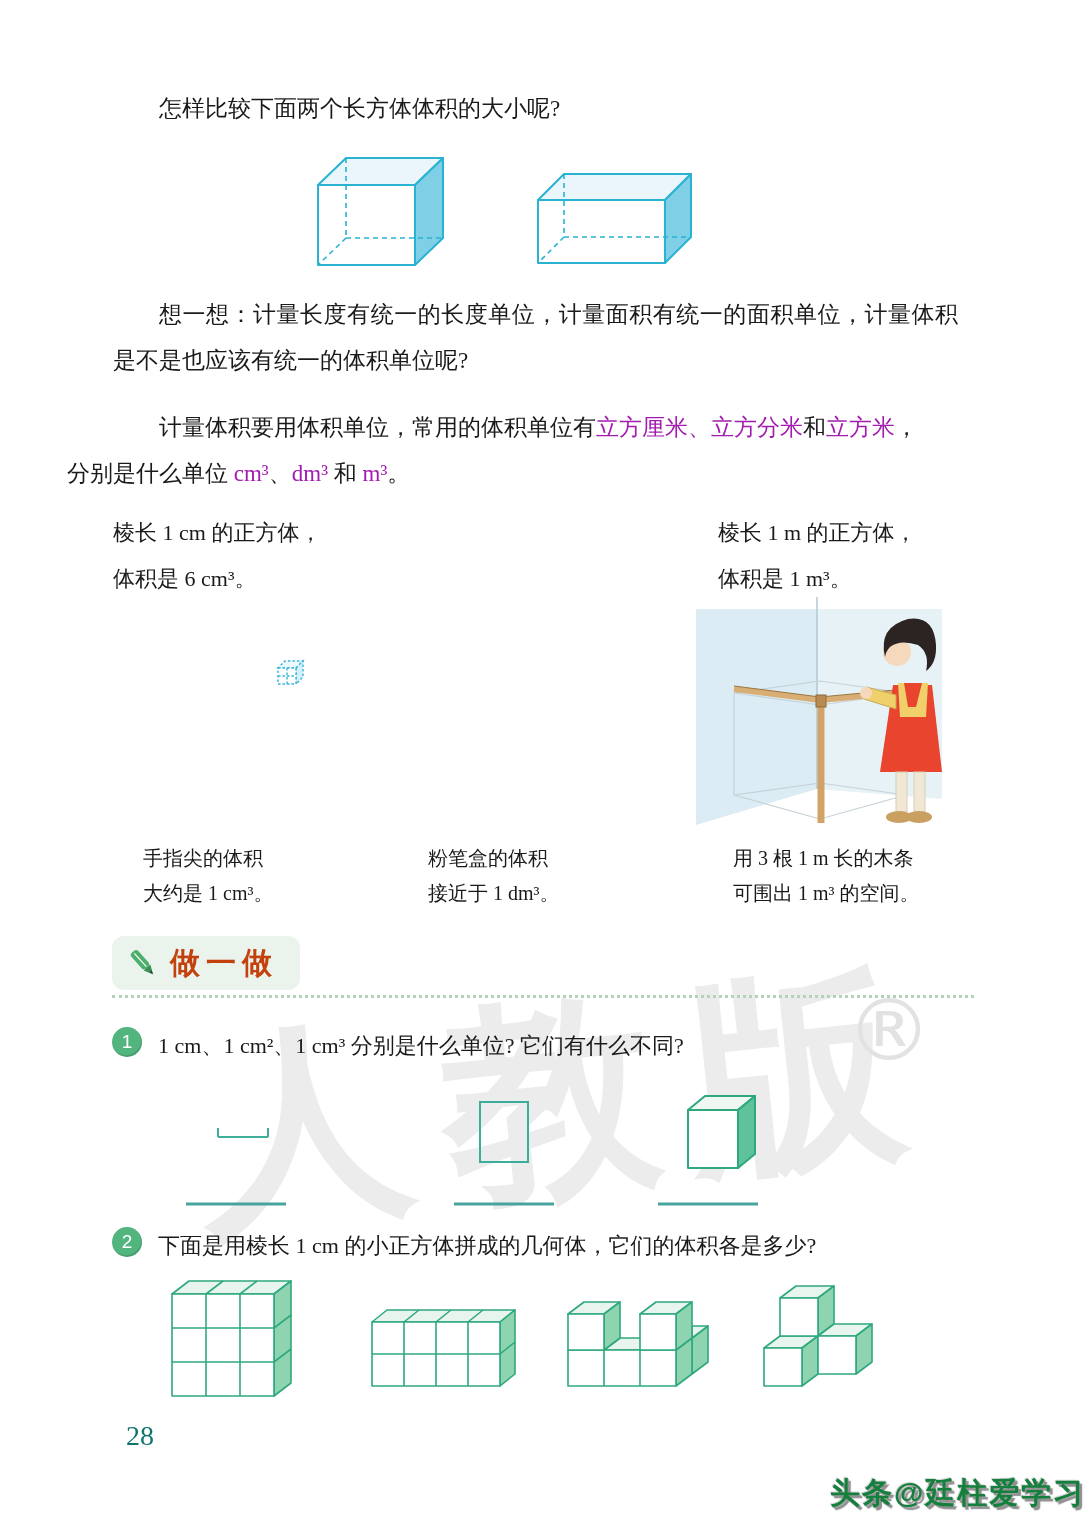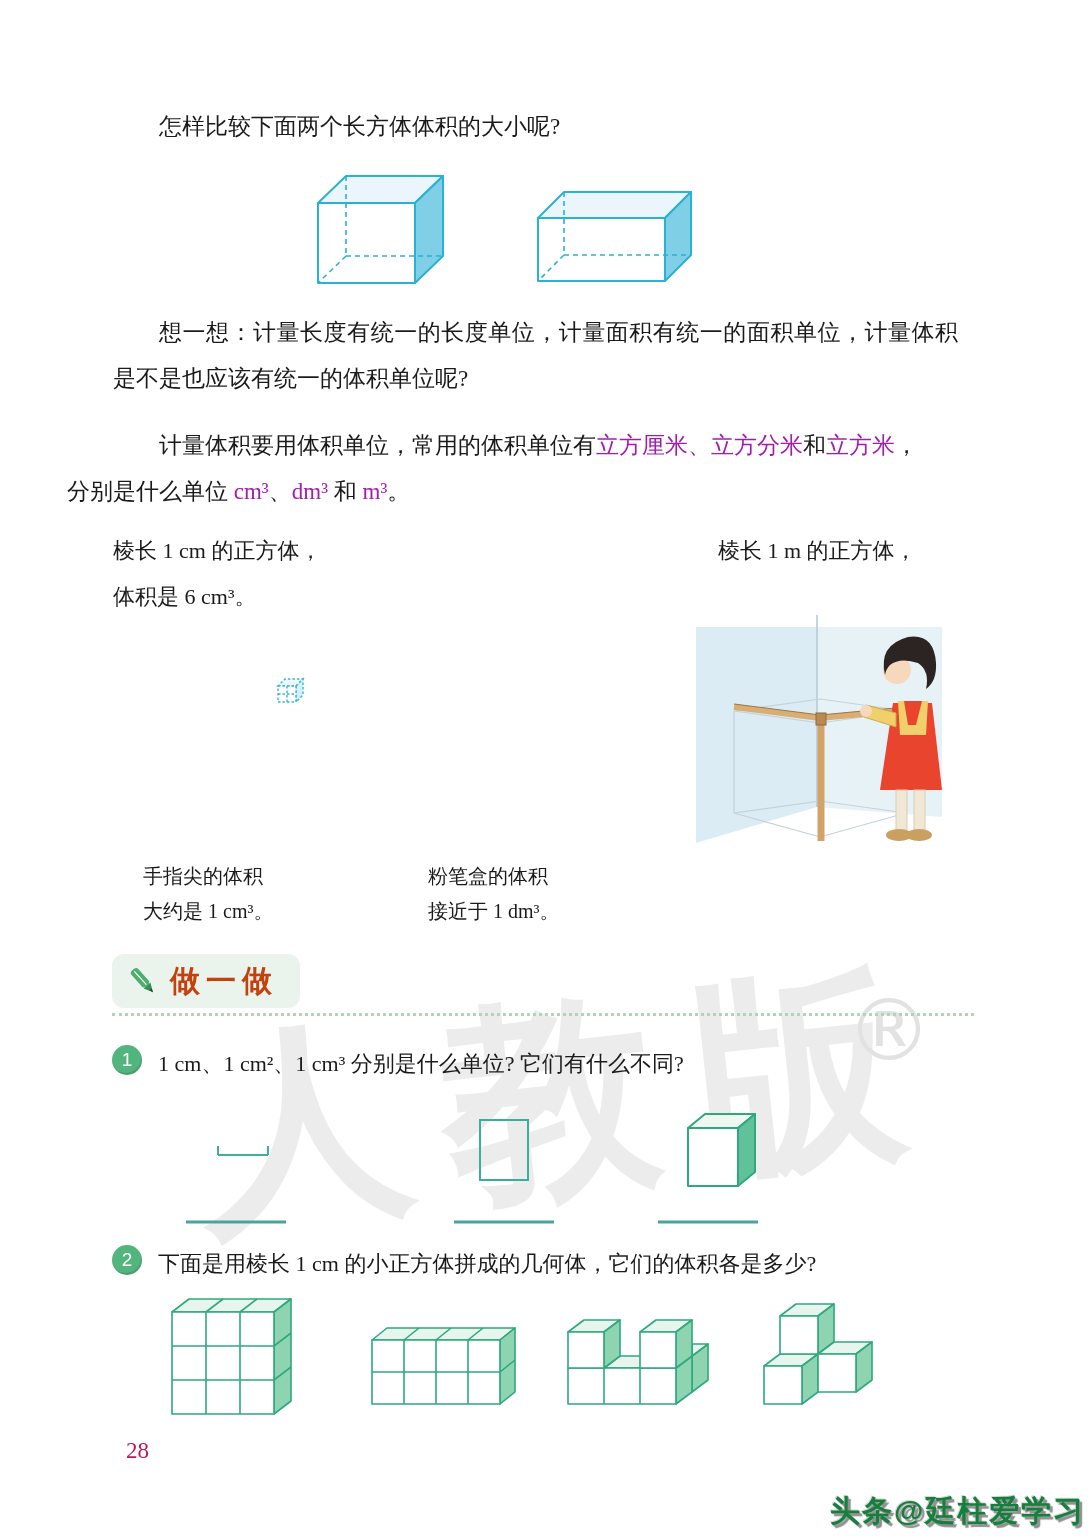--- a/index.html
+++ b/index.html
@@ -1,21 +1,21 @@
 <!DOCTYPE html>
 <html><head>
 <meta charset="utf-8">
 <style>
   html,body{margin:0;padding:0;background:#ffffff;}
   .page{
     position:relative;width:1088px;height:1536px;background:#ffffff;overflow:hidden;
     font-family:"Liberation Serif","DejaVu Serif",serif;color:#1a1a1a;
   }
   .abs{position:absolute;}
-  .content{position:absolute;inset:0;z-index:1;margin-top:18px;}
+  .content{position:absolute;inset:0;z-index:1;}
   .watermark{
     position:absolute;z-index:0;left:195px;top:985px;width:800px;
     font-size:215px;line-height:215px;font-weight:bold;color:#ececec;
     letter-spacing:32px;transform:rotate(-6deg);white-space:nowrap;
     font-family:"DejaVu Serif",serif;
   }
   .trademark{
     position:absolute;z-index:0;left:846px;top:980px;
     font-size:86px;color:#e2e2e2;font-family:"DejaVu Sans",sans-serif;
   }
@@ -34,21 +34,21 @@
     font-family:"Liberation Serif","DejaVu Serif",serif;margin-left:10px;
   }
   .dotted-rule{border-top:3px dotted #b2d2bc;height:0;}
   .qcircle{
     width:30px;height:30px;border-radius:50%;background:#52b57e;color:#ffffff;
     text-align:center;line-height:30px;font-size:19px;
     font-family:"Liberation Sans","DejaVu Sans",sans-serif;
     box-shadow:inset -1px -2px 0 rgba(0,0,0,0.12);
   }
   .qtext{font-size:22px;line-height:34px;}
-  .pagenum{font-size:23px;color:#be185d;}
+  .pagenum{font-size:28px;color:#0f766e;}
   .credit{
     font-size:30px;font-weight:700;letter-spacing:2px;color:#15803d;
     font-family:"Liberation Sans","DejaVu Sans",sans-serif;
     text-shadow:3px 3px 1px #8f8f8f,-1px -1px 0 #d9d9d9,1px 1px 0 #aaaaaa;
     white-space:nowrap;
   }
 </style>
 </head>
 <body>
 
@@ -90,20 +90,21 @@
       <span>计量体积要用体积单位，常用的体积单位有</span><span class="red">立方厘米</span><span class="red">、</span><span class="red">立方分米</span><span>和</span><span class="red">立方米</span><span>，</span><br>
       <span style="margin-left:-2em;">分别是什么单位 </span><span class="red">cm³</span><span>、</span><span class="red">dm³</span><span> 和 </span><span class="red">m³</span><span>。</span>
     </p>
 
     <div class="colrow abs" style="left:113px;top:510px;width:285px;">
       <div>棱长 1 cm 的正方体，</div>
       <div>体积是 6 cm³。</div>
     </div>
     <div class="colrow abs" style="left:718px;top:510px;width:300px;">
       <div>棱长 1 m 的正方体，</div>
+      <div>体积是 1 m³。</div>
     </div>
 
     <svg class="abs" style="left:274px;top:658px;" width="34" height="32" viewBox="0 0 34 32">
       <g stroke="#35b6d9" stroke-width="1.4" fill="none" stroke-dasharray="2.5,2">
         <polygon points="4,10 22,10 29,3 11,3" fill="#eef9fd"></polygon>
         <polygon points="22,10 29,3 29,19 22,26" fill="#d6f0f9"></polygon>
         <rect x="4" y="10" width="18" height="16" fill="#ffffff"></rect>
         <line x1="13" y1="10" x2="13" y2="26"></line>
         <line x1="4" y1="18" x2="22" y2="18"></line>
       </g>
@@ -146,20 +147,24 @@
       </g>
     </svg>
 
     <div class="caption abs" style="left:143px;top:841px;">
       <div>手指尖的体积</div>
       <div>大约是 1 cm³。</div>
     </div>
     <div class="caption abs" style="left:428px;top:841px;">
       <div>粉笔盒的体积</div>
       <div>接近于 1 dm³。</div>
+    </div>
+    <div class="caption abs" style="left:733px;top:841px;">
+      <div>用 3 根 1 m 长的木条</div>
+      <div>可围出 1 m³ 的空间。</div>
     </div>
 
     <div class="badge abs" style="left:112px;top:936px;">
       <svg width="34" height="36" viewBox="0 0 34 36">
         <g transform="rotate(-42 17 18)">
           <rect x="12.5" y="3" width="9" height="21" rx="3" fill="#4caf6d"></rect>
           <line x1="17" y1="5" x2="17" y2="23" stroke="#ffffff" stroke-width="1.2"></line>
           <path d="M12.5 24 L21.5 24 L17 33 Z" fill="#3a8f55"></path>
           <path d="M15.5 29 L18.5 29 L17 33 Z" fill="#234f31"></path>
         </g>

